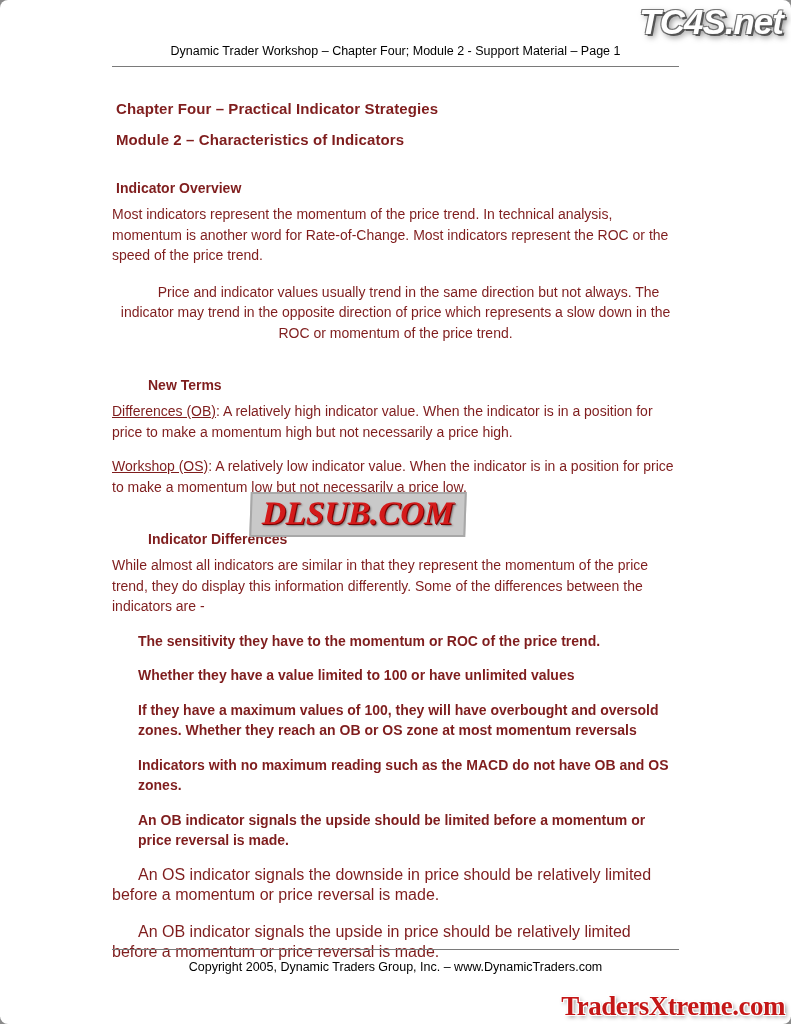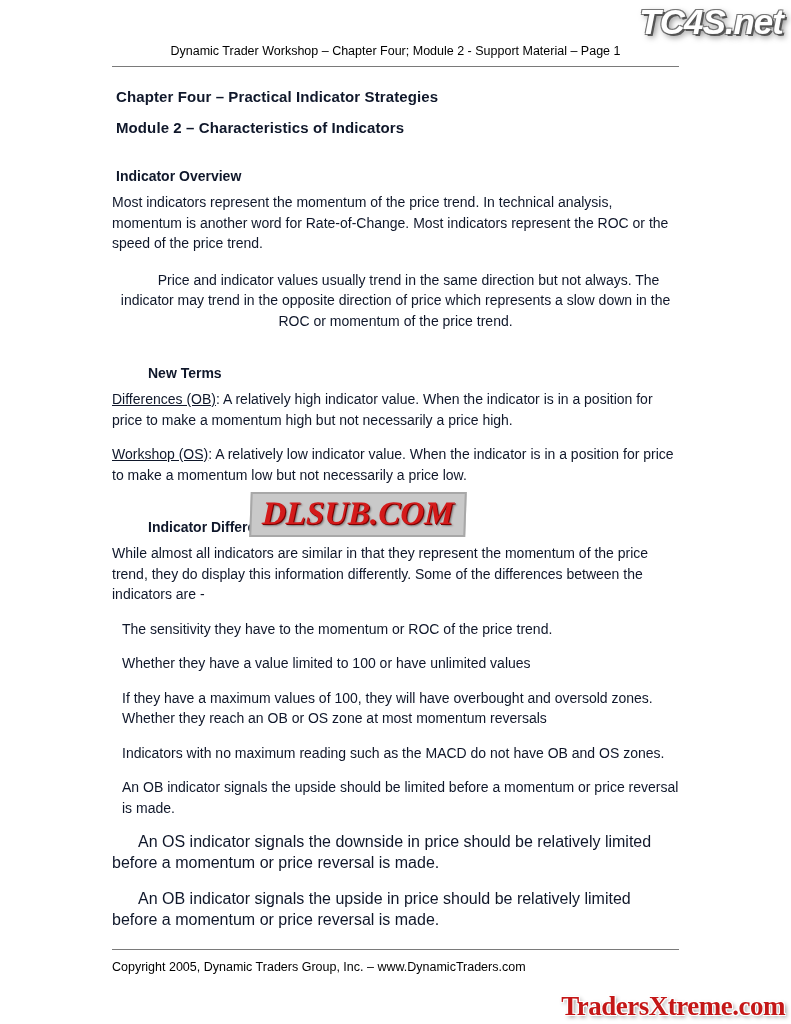--- a/index.html
+++ b/index.html
@@ -12,20 +12,21 @@
     height: 1024px;
     overflow: hidden;
     font-family: "Liberation Sans", sans-serif;
   }
   .page {
     position: relative;
     width: 791px;
     height: 1024px;
     background: #ffffff;
     box-sizing: border-box;
+    border-radius: 8px;
   }
 
   
   .wm-top {
     position: absolute;
     top: 2px;
     right: 8px;
     font-family: "Liberation Sans", sans-serif;
     font-size: 35px;
     font-weight: bold;
@@ -56,23 +57,23 @@
     left: 112px;
     width: 567px;
     border-top: 1px solid #7a7a7a;
   }
   .rule-top { top: 66px; }
   .rule-bottom { top: 949px; }
 
   .content {
     position: absolute;
     left: 112px;
-    top: 88px;
-    width: 567px;
-    color: #0f172a;
+    top: 100px;
+    width: 567px;
+    color: #7f1d1d;
   }
 
   .title-line {
     font-size: 15px;
     font-weight: bold;
     margin: 0 0 14px 4px;
     letter-spacing: 0.1px;
   }
   .title-line.second { margin-bottom: 32px; }
 
@@ -100,37 +101,38 @@
   .u { text-decoration: underline; }
 
   .bullets {
     margin: 14px 0 0 0;
     padding: 0;
     list-style: none;
   }
   .bullets li {
     font-size: 14px;
     line-height: 20.5px;
-    margin: 0 0 14px 10px;
+    margin: 0 0 14px 26px;
+    font-weight: bold;
   }
 
   .tail p {
     font-size: 16px;
     line-height: 20.5px;
     margin: 0;
   }
   .tail p.first { text-indent: 26px; margin-top: 14px; }
   .tail p.second { text-indent: 26px; margin-top: 16px; }
 
   .footer {
     position: absolute;
     top: 960px;
     left: 112px;
     width: 567px;
-    text-align: left;
+    text-align: center;
     font-size: 12.5px;
     color: #000;
   }
 
   
   .wm-center {
     position: absolute;
     top: 492px;
     left: 250px;
     z-index: 5;

